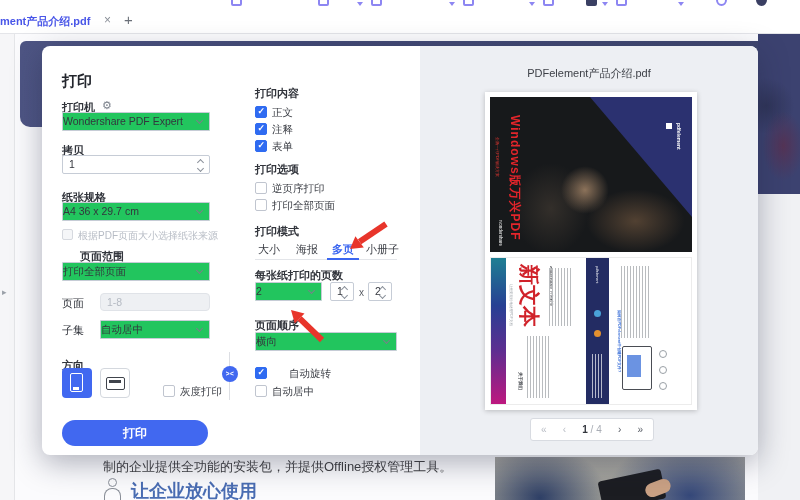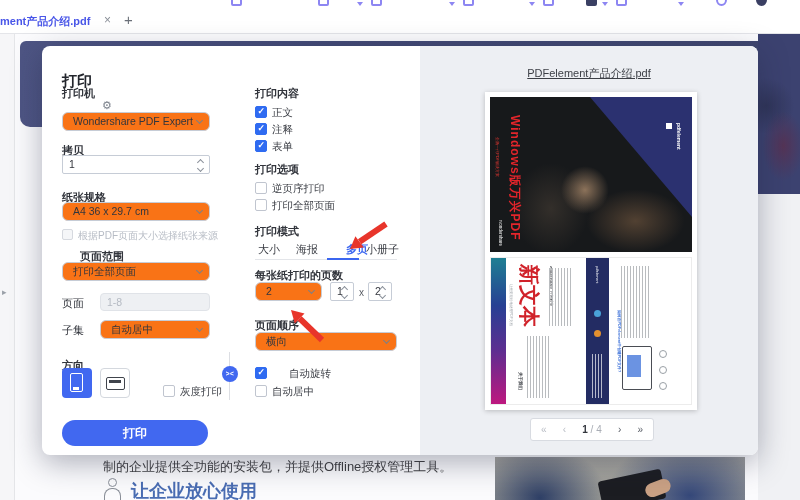--- a/index.html
+++ b/index.html
@@ -40,21 +40,21 @@
                  linear-gradient(#a9a8a2,#9a9a94); }
   .tablet { position:absolute; left:105px; top:18px; width:64px; height:30px; background:#1c1d22; border-radius:3px; transform:rotate(-12deg); }
   .hand { position:absolute; left:150px; top:24px; width:26px; height:14px; background:#caa184; border-radius:7px; transform:rotate(-20deg); }
 
   
   .dialog { left:42px; top:46px; width:716px; height:409px; background:#fff; border-radius:8px; box-shadow:0 8px 30px rgba(30,35,60,.35); z-index:10; }
   .dlg-title { left:20px; top:26px; font-size:15px; font-weight:bold; color:#23262d; }
   .lbl { position:absolute; font-size:11px; font-weight:bold; color:#32353c; white-space:nowrap; }
   .plain { font-weight:normal; }
   .gear { position:absolute; font-size:11px; color:#7c828c; }
-  .sel { position:absolute; height:19px; border:1px solid #c6ccd6; border-radius:6px; background:#f97316; font-size:10.5px; color:#33363d; line-height:17px; padding-left:10px; white-space:nowrap; overflow:hidden; }
+  .sel { position:absolute; height:19px; border:1px solid #c6ccd6; border-radius:1px; background:#22c55e; font-size:10.5px; color:#33363d; line-height:17px; padding-left:0; white-space:nowrap; overflow:hidden; }
   .sel .chev { position:absolute; right:7px; top:5px; width:5px; height:5px; border-right:1.3px solid #7a8089; border-bottom:1.3px solid #7a8089; transform:rotate(45deg); }
   .numbox { position:absolute; height:19px; border:1px solid #c6ccd6; border-radius:2px; background:#fff; font-size:10.5px; color:#33363d; line-height:17px; padding-left:6px; }
   .spin { position:absolute; right:4px; top:2px; width:7px; height:14px; }
   .spin i { position:absolute; left:0; width:5px; height:5px; border-right:1.2px solid #8a909a; border-bottom:1.2px solid #8a909a; }
   .spin .up { top:2px; transform:rotate(-135deg); }
   .spin .dn { top:8px; transform:rotate(45deg); }
   .input-dis { position:absolute; height:18px; background:#eef0f3; border:1px solid #e0e3e8; border-radius:4px; font-size:10.5px; color:#b5bac3; line-height:16px; padding-left:6px; }
   .cb { position:absolute; width:12px; height:12px; border:1px solid #c0c5cf; border-radius:2px; background:#fff; }
   .cb.on { background:#2f6bf1; border-color:#2f6bf1; }
   .cb.on::after { content:"✓"; position:absolute; left:1.5px; top:-1px; color:#fff; font-size:9px; font-weight:bold; }
@@ -66,32 +66,32 @@
   .orient.off { background:#fff; border:1px solid #d4d8de; }
   .pg-port { position:absolute; left:8px; top:5px; width:13px; height:19px; border:1.6px solid #fff; border-radius:2px; }
   .pg-port::after { content:""; position:absolute; left:2px; bottom:1.5px; width:6px; height:3px; background:#fff; }
   .pg-land { position:absolute; left:5px; top:8px; width:19px; height:13px; border:1.6px solid #40444c; border-radius:2px; }
   .pg-land::after { content:""; position:absolute; left:1.5px; top:1.5px; width:12px; height:3px; background:#40444c; }
   .print-btn { position:absolute; left:20px; top:374px; width:146px; height:26px; background:#4168f0; border:none; border-radius:13px; color:#fff; font-size:12px; font-weight:bold; cursor:pointer; }
   .dlg-close { position:absolute; left:700px; top:2px; width:18px; height:18px; font-size:14px; color:#4a4e57; text-align:center; line-height:18px; cursor:pointer; }
 
   
   .mode-tab { position:absolute; top:196px; font-size:11px; color:#3a3d44; cursor:pointer; }
-  .mode-tab.active { color:#3b66f0; font-weight:bold;margin-left:14px; }
+  .mode-tab.active { color:#3b66f0; font-weight:bold; }
   .tabs-line { position:absolute; left:213px; top:213px; width:142px; height:1px; background:#e3e5e9; }
   .tabs-underline { position:absolute; left:285px; top:211.5px; width:32px; height:2.5px; background:#3b66f0; }
   .times { position:absolute; font-size:10px; color:#5a5e66; }
 
   
   .split-line { position:absolute; left:187px; top:306px; width:1px; height:48px; background:#dcdee3; }
   .toggle-knob { position:absolute; left:180px; top:320px; width:16px; height:16px; border-radius:50%; background:#4168f0; color:#fff; font-size:6.5px; font-weight:bold; text-align:center; line-height:16px; letter-spacing:0.5px; cursor:pointer; }
 
   
   .preview { position:absolute; left:378px; top:0; width:338px; height:409px; background:#edeff3; border-radius:0 8px 8px 0; }
-  .pv-title { position:absolute; left:0; top:20px; width:100%; text-align:center; font-size:11px; color:#3c3f46;text-decoration:underline; }
+  .pv-title { position:absolute; left:0; top:20px; width:100%; text-align:center; font-size:11px; color:#3c3f46; }
   .sheet { position:absolute; left:65px; top:46px; width:212px; height:318px; background:#fff; box-shadow:0 1px 5px rgba(0,0,0,.22); }
   .vt { writing-mode:vertical-rl; text-orientation:sideways; white-space:nowrap; }
 
   .cover { position:absolute; left:5px; top:5px; width:202px; height:155px; overflow:hidden;
      background: radial-gradient(70px 45px at 72% 80%, rgba(92,72,54,.85), transparent 70%),
                  radial-gradient(34px 34px at 47% 60%, rgba(179,144,111,.75), transparent 70%),
                  radial-gradient(55px 65px at 30% 72%, rgba(58,52,46,.8), transparent 70%),
                  #17191b; }
   .cover-title { position:absolute; left:16px; top:18px; color:#e4252b; font-size:12px; font-weight:bold; letter-spacing:1px; }
   .cover-sub { position:absolute; left:5px; top:40px; color:#d5342f; font-size:4px; }
@@ -164,21 +164,21 @@
 <div class="abs photo">
   <div class="tablet"></div>
   <div class="hand"></div>
 </div>
 
 <div class="abs dialog">
 
   <div class="abs dlg-title">打印</div>
   <div class="dlg-close">×</div>
 
-  <span class="lbl" style="left:20px; top:40px">打印机</span>
+  <span class="lbl" style="left:20px; top:54px">打印机</span>
   <span class="gear" style="left:60px; top:53px">⚙</span>
   <div class="sel" style="left:20px; top:66px; width:148px">
     <span>Wondershare PDF Expert</span><i class="chev"></i>
   </div>
 
   <span class="lbl" style="left:20px; top:97px">拷贝</span>
   <div class="numbox" style="left:20px; top:109px; width:148px">
     <span>1</span>
     <span class="spin">
         <i class="up"></i>

